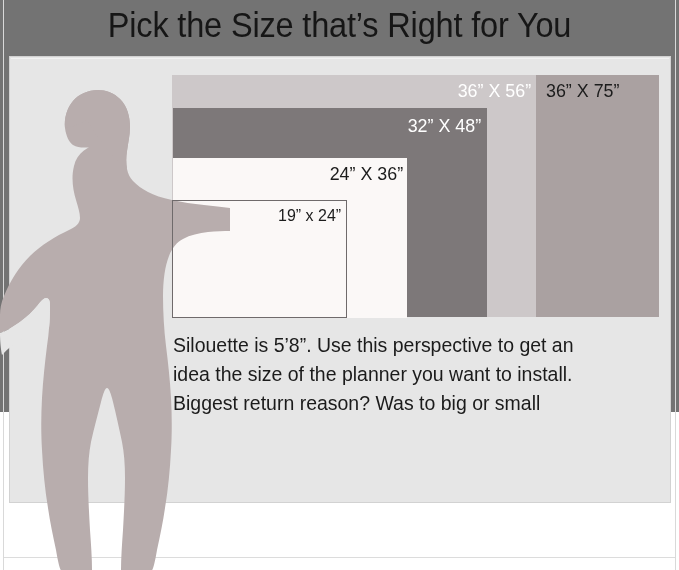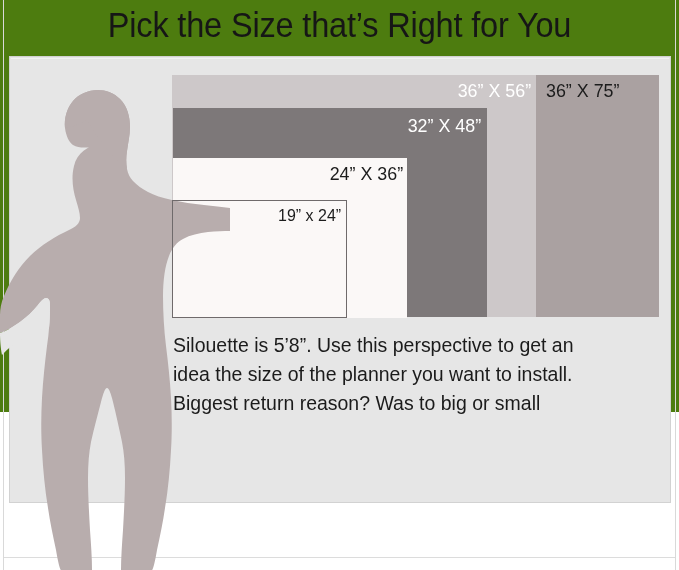--- a/index.html
+++ b/index.html
@@ -12,21 +12,21 @@
     height: 570px;
     overflow: hidden;
     font-family: "Liberation Sans", sans-serif;
     -webkit-font-smoothing: antialiased;
   }
 
   #poster {
     position: relative;
     width: 679px;
     height: 412px;
-    background: #4d7c0f;
+    background: #737373;
   }
 
   
   .edge-left {
     position: absolute;
     left: 3px; top: 0; width: 1px; height: 570px;
     background: #d9d9d9;
   }
   .edge-right {
     position: absolute;

